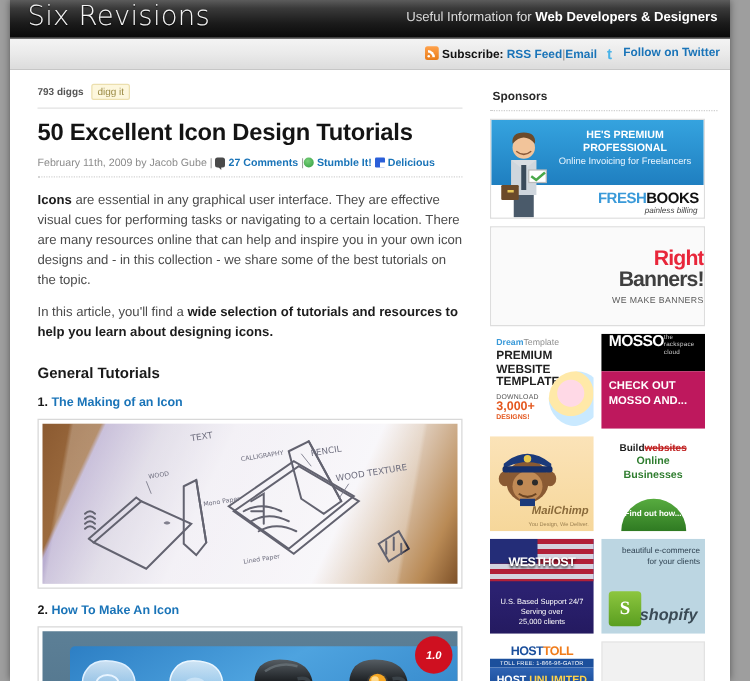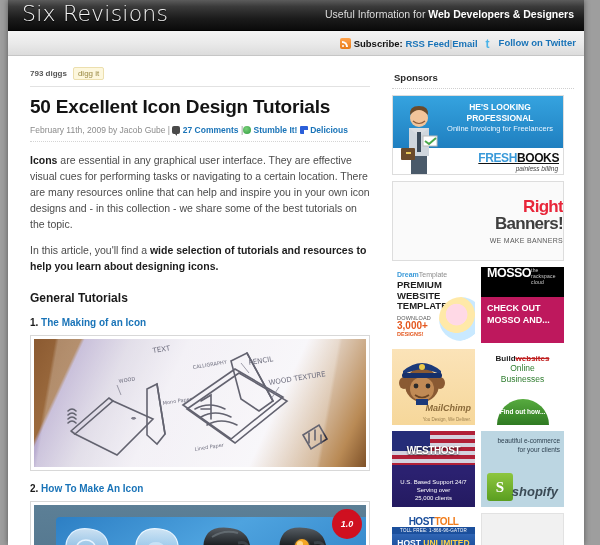--- a/index.html
+++ b/index.html
@@ -186,21 +186,21 @@
     margin-top: 6px; width: 172px; height: 80px; overflow: hidden;
     border: 1px solid #ddd; box-sizing: border-box; background:#fff;
   }
   .ad-row { display: flex; gap: 6px; margin-top: 6px; }
   .ad-sq { width: 83px; height: 76px; overflow: hidden; box-sizing: border-box; }
   
   .fb { position: relative; height: 100%; background: #fff; }
   .fb-top { position:absolute; left:0; right:0; top:0; height:52px; background: linear-gradient(to bottom,#35a3df,#1f7fc0); }
   .fb-h { position:absolute; left:48px; top:6px; right:4px; color:#fff; font-size:8.5px; font-weight:bold; text-align:center; line-height:11px;}
   .fb-s { position:absolute; left:48px; top:28px; right:4px; color:#e8f5ff; font-size:7.5px; text-align:center;}
-  .fb-logo { position:absolute; right:4px; bottom:9px; font-size:12px; font-weight:bold; color:#111; letter-spacing:-.4px;text-decoration:underline;}
+  .fb-logo { position:absolute; right:4px; bottom:9px; font-size:12px; font-weight:bold; color:#111; letter-spacing:-.4px;}
   .fb-logo .fresh { color:#3a9ad9; }
   .fb-sub { position:absolute; right:5px; bottom:2px; font-size:6.5px; color:#444; font-style:italic;}
   .fb-guy { position:absolute; left:6px; bottom:0; width:40px; height:72px; }
   
   .rb { height:100%; background:#fafafa; display:flex; flex-direction:column; justify-content:center; padding-left:14px; box-sizing:border-box;text-align:right;}
   .rb1 { font-size:17px; font-weight:bold; color:#e8263a; line-height:17px; letter-spacing:-.7px;}
   .rb2 { font-size:17px; font-weight:bold; color:#3f3f3f; line-height:17px; letter-spacing:-.7px;}
   .rb3 { font-size:7px; color:#5a5a5a; margin-top:5px; letter-spacing:.3px;}
   
   .dt { height:100%; background:#fff; padding:4px 5px; box-sizing:border-box; position:relative; overflow:hidden;}
@@ -218,21 +218,21 @@
   .ms-bot { height:46px; background:#be185d; color:#fff; font-size:9px; font-weight:bold; line-height:12px; padding:5px 0 0 6px; box-sizing:border-box;}
   
   .mc { height:100%; background: linear-gradient(to bottom,#fbe3b8,#f6d79a); position:relative; overflow:hidden;}
   .mc-monkey { position:absolute; left:6px; top:4px; width:48px; height:52px;}
   .mc-t { position:absolute; right:4px; bottom:12px; font-size:9px; color:#8a6a3a; font-style:italic; font-weight:bold;}
   .mc-s { position:absolute; right:4px; bottom:3px; font-size:4.5px; color:#9c8050;}
   
   .bo { height:100%; background:#fff; text-align:center; padding-top:5px; box-sizing:border-box; position:relative;}
   .bo1 { font-size:8px; font-weight:bold; color:#1d1d1d;}
   .bo1 s { color:#c02020; text-decoration: line-through; }
-  .bo2 { font-size:8.5px; font-weight:normal; color:#2f7d2f; line-height:11px;}
+  .bo2 { font-size:8.5px; font-weight:bold; color:#2f7d2f; line-height:11px;}
   .bo-dome { position:absolute; left:50%; transform:translateX(-50%); bottom:0; width:52px; height:26px;
      border-radius: 26px 26px 0 0; background: linear-gradient(to bottom,#57ab3f,#2f7a22); color:#fff;
      font-size:6.5px; font-weight:bold; display:flex; align-items:center; justify-content:center; text-align:center; line-height:8px;}
   
   .wh { height:100%; background: linear-gradient(to bottom,#2b2170 55%,#241a60); position:relative; overflow:hidden; color:#fff;}
   .wh-flag { position:absolute; left:0; top:0; right:0; height:34px;
      background: repeating-linear-gradient(to bottom, #c9202f 0 4px, #f2f2f2 4px 8px);
      opacity:.85;}
   .wh-flag::before { content:""; position:absolute; left:0; top:0; width:38px; height:20px; background:#24307a;}
   .wh-logo { position:absolute; left:4px; top:14px; right:4px; text-align:center; font-size:10px; font-weight:bold; letter-spacing:-.4px;
@@ -413,21 +413,21 @@
             <rect x="18" y="30" width="4" height="20" fill="#3a4a5a"></rect>
             <rect x="12" y="54" width="16" height="18" fill="#4a5a6a"></rect>
             <circle cx="20" cy="16" r="9" fill="#f2c49a"></circle>
             <path d="M11 13 q9 -10 18 0 q1 -9 -9 -9 q-10 0 -9 9" fill="#6b4a2a"></path>
             <path d="M14 19 q6 5 12 0" fill="none" stroke="#8a5a3a" stroke-width="1.2"></path>
             <rect x="2" y="46" width="14" height="12" rx="1" fill="#6b4a2a"></rect>
             <rect x="7" y="50" width="5" height="2" fill="#e8c85a"></rect>
             <rect x="24" y="34" width="14" height="10" fill="#fff" stroke="#bbb"></rect>
             <path d="M26 39 l4 3 l7 -6" fill="none" stroke="#4aa84a" stroke-width="2"></path>
           </svg>
-          <div class="fb-h">HE'S LOOKING PROFESSIONAL</div>
+          <div class="fb-h">HE'S PREMIUM PROFESSIONAL</div>
           <div class="fb-s">Online Invoicing for Freelancers</div>
           <div class="fb-logo"><span class="fresh">FRESH</span><span>BOOKS</span></div>
           <div class="fb-sub">painless billing</div>
         </div>
       </div>
 
       <div class="ad-wide">
         <div class="rb">
           <div class="rb1">Right</div>
           <div class="rb2">Banners!</div>

